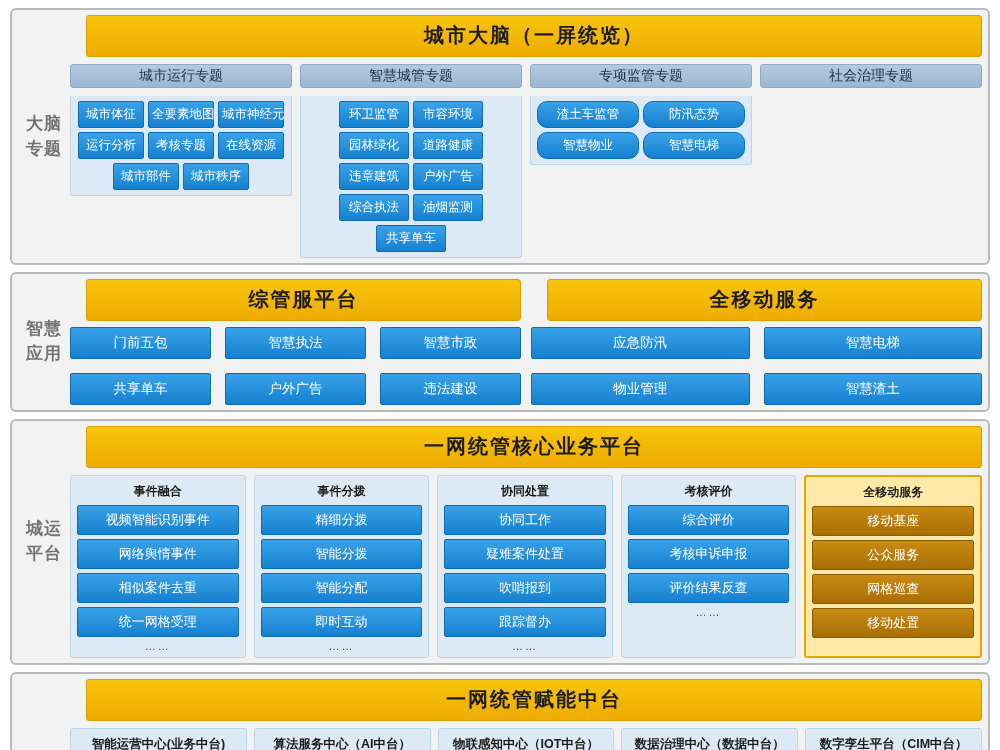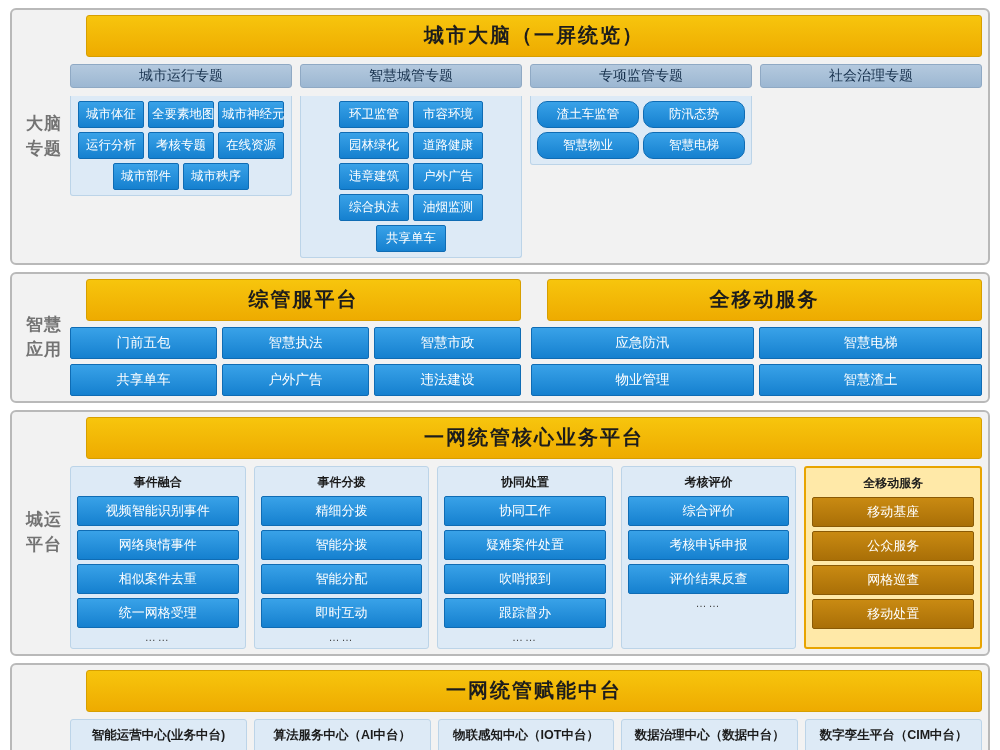--- a/index.html
+++ b/index.html
@@ -92,21 +92,21 @@
     white-space: nowrap;
   }
   .brain-col.c1 .chip { width: 66px; }
   .brain-col.c2 .chip { width: 70px; }
   .brain-col.c3 .chip { width: 102px; border-radius: 10px; }
   .brain-col.c4 .chip { width: 82px; }
 
   
   .smart-cols { display: flex; gap: 10px; }
   .smart-col { flex: 1; }
-  .smart-grid { display: flex; flex-wrap: wrap; gap: 5px; margin-top: 6px; }
+  .smart-grid { display: flex; flex-wrap: wrap; gap: 14px; margin-top: 6px; }
   .smart-grid .chip {
     flex: 1 1 30%;
     font-size: 13.5px;
     padding: 6px 2px;
   }
   .smart-col.two .chip { flex: 1 1 45%; }
 
   
   .core-cols { display: flex; gap: 8px; margin-top: 7px; }
   .core-col {

